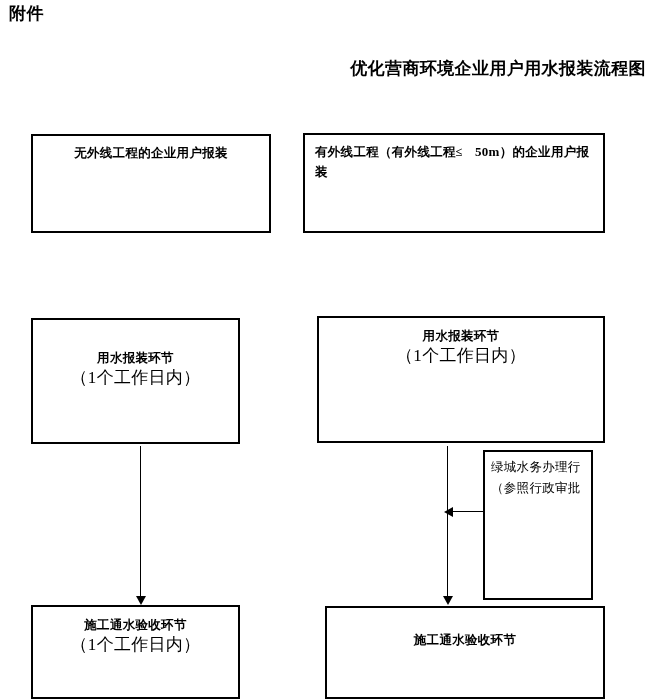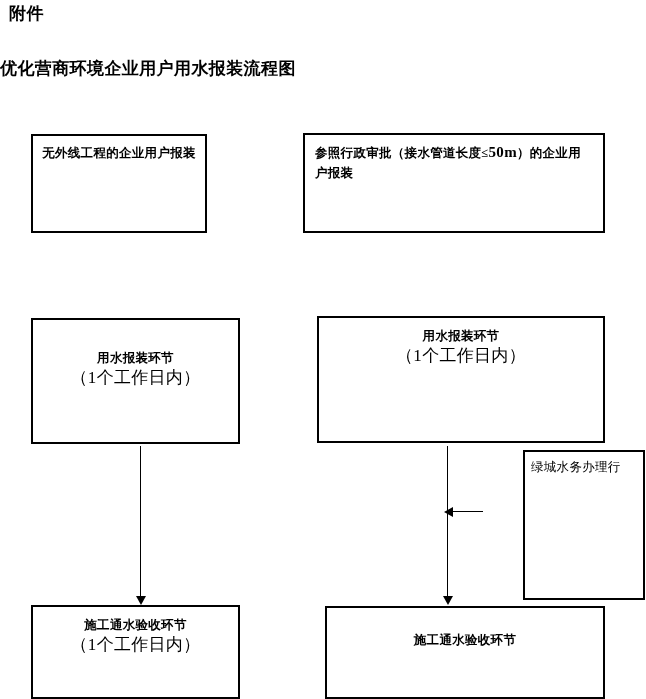--- a/index.html
+++ b/index.html
@@ -32,21 +32,21 @@
     letter-spacing: 0.5px;
     line-height: 24px;
     white-space: nowrap;
   }
 
   .chart-title {
     position: absolute;
     left: 0;
     top: 57px;
     width: 646px;
-    text-align: left;
+    text-align: right;
     font-size: 17px;
     font-weight: bold;
     letter-spacing: 0.4px;
     line-height: 24px;
   }
 
   .node {
     position: absolute;
     border: 2px solid #000000;
     box-sizing: border-box;
@@ -72,21 +72,21 @@
     font-weight: normal;
     line-height: 20px;
     letter-spacing: 0.3px;
   }
 
   
 
   #node-no-external {
     left: 31px;
     top: 134px;
-    width: 176px;
+    width: 240px;
     height: 99px;
   }
   #node-no-external .node-inner {
     top: 7px;
     text-align: center;
     padding: 0 6px;
   }
 
   #node-with-external {
     left: 303px;
@@ -96,22 +96,23 @@
   }
   #node-with-external .node-inner {
     top: 7px;
     text-align: left;
     padding: 0 10px;
   }
   #node-with-external .node-title {
     display: block;
   }
   .unit-small {
-    font-size: 15px;
+    font-size: 13px;
     font-weight: bold;
+    margin-left: 12px;
   }
 
   #node-apply-left {
     left: 31px;
     top: 318px;
     width: 209px;
     height: 126px;
   }
   #node-apply-left .node-inner {
     top: 28px;
@@ -127,23 +128,22 @@
   }
   #node-apply-right .node-inner {
     top: 8px;
     text-align: center;
     padding: 0 6px;
   }
 
   #node-approval-note {
     left: 483px;
     top: 450px;
-    width: 122px;
+    width: 110px;
     height: 150px;
-    margin-left: 40px;
   }
   #node-approval-note .node-inner {
     top: 5px;
     text-align: left;
     padding: 0 6px;
   }
   #node-approval-note .node-sub {
     font-size: 12.5px;
     line-height: 21px;
     display: block;
@@ -245,41 +245,42 @@
   <div class="chart-title">优化营商环境企业用户用水报装流程图</div>
 
   <div class="node" id="node-no-external">
     <div class="node-inner">
       <span class="node-title">无外线工程的企业用户报装</span>
     </div>
   </div>
 
   <div class="node" id="node-with-external">
     <div class="node-inner">
-      <span class="node-title"><span>参照行政审批（接水管道长度≤</span><span class="unit-small">50m</span><span>）的企业用户报装</span></span>
+      <span class="node-title"><span>有外线工程（有外线工程≤</span><span class="unit-small">50m</span><span>）的企业用户报装</span></span>
     </div>
   </div>
 
   <div class="node" id="node-apply-left">
     <div class="node-inner">
       <div class="node-title">用水报装环节</div>
       <div class="node-sub">（1个工作日内）</div>
     </div>
   </div>
 
   <div class="node" id="node-apply-right">
     <div class="node-inner">
       <div class="node-title">用水报装环节</div>
       <div class="node-sub">（1个工作日内）</div>
     </div>
   </div>
 
   <div class="node" id="node-approval-note">
     <div class="node-inner">
       <span class="node-sub">绿城水务办理行</span>
+      <span class="node-sub">（参照行政审批</span>
     </div>
   </div>
 
   <div class="node" id="node-accept-left">
     <div class="node-inner">
       <div class="node-title">施工通水验收环节</div>
       <div class="node-sub">（1个工作日内）</div>
     </div>
   </div>
 

